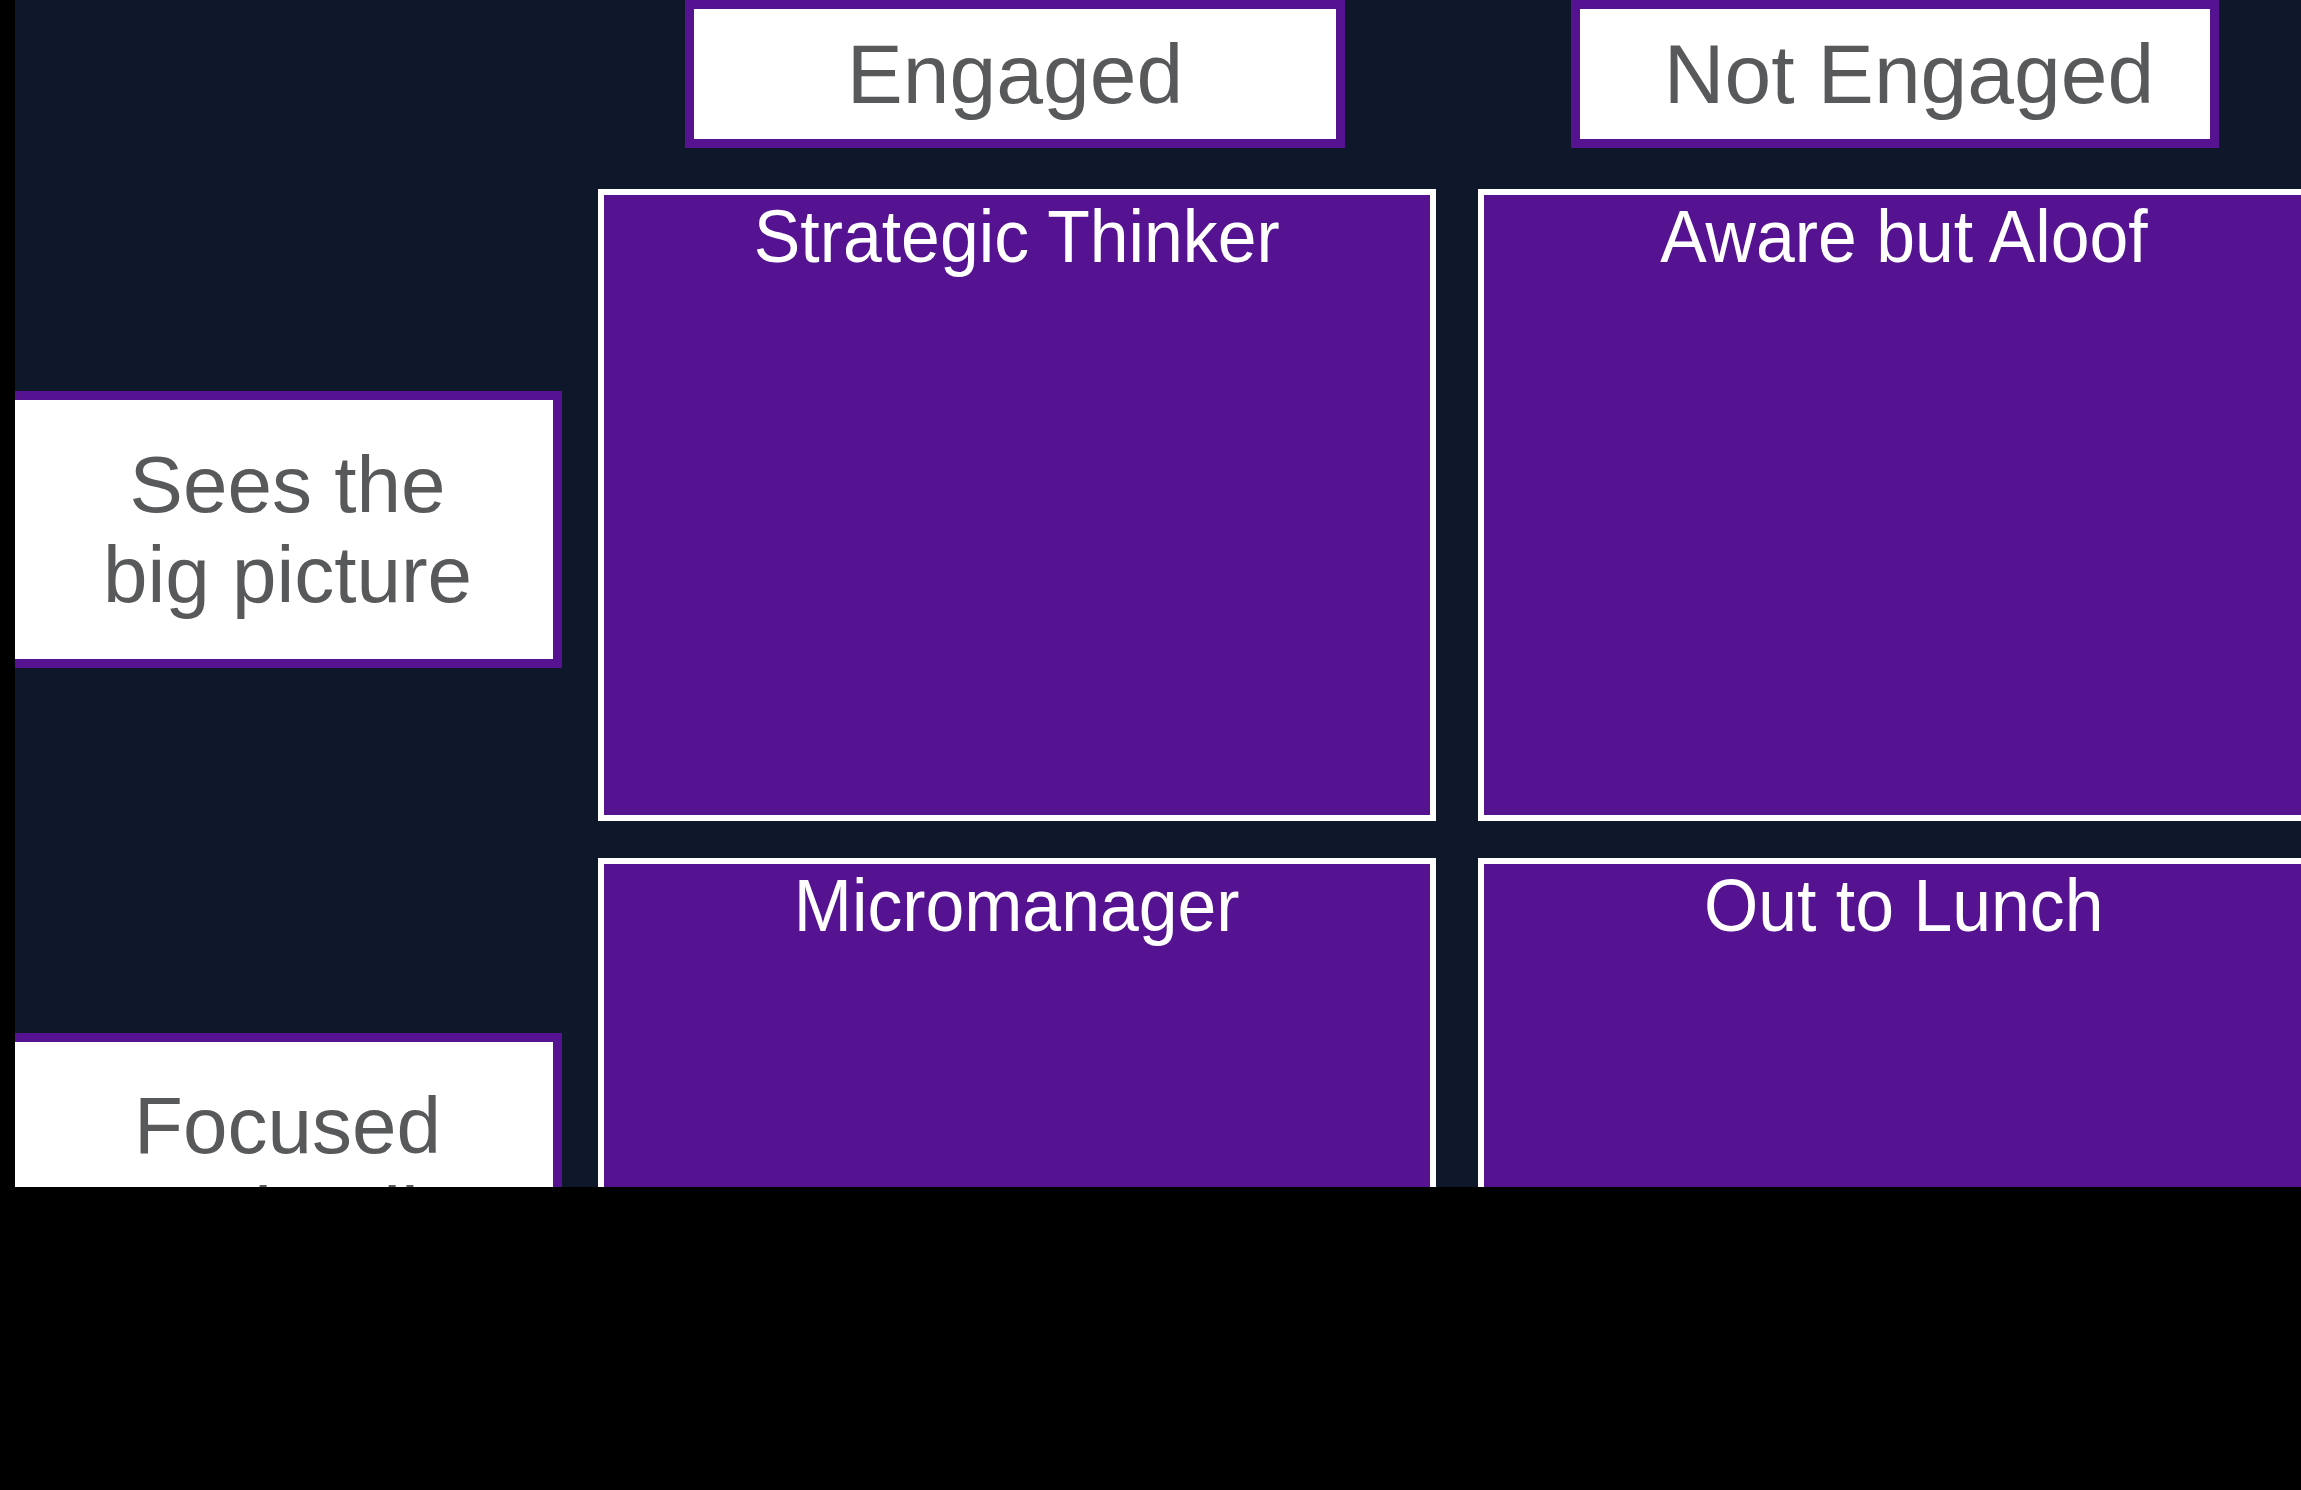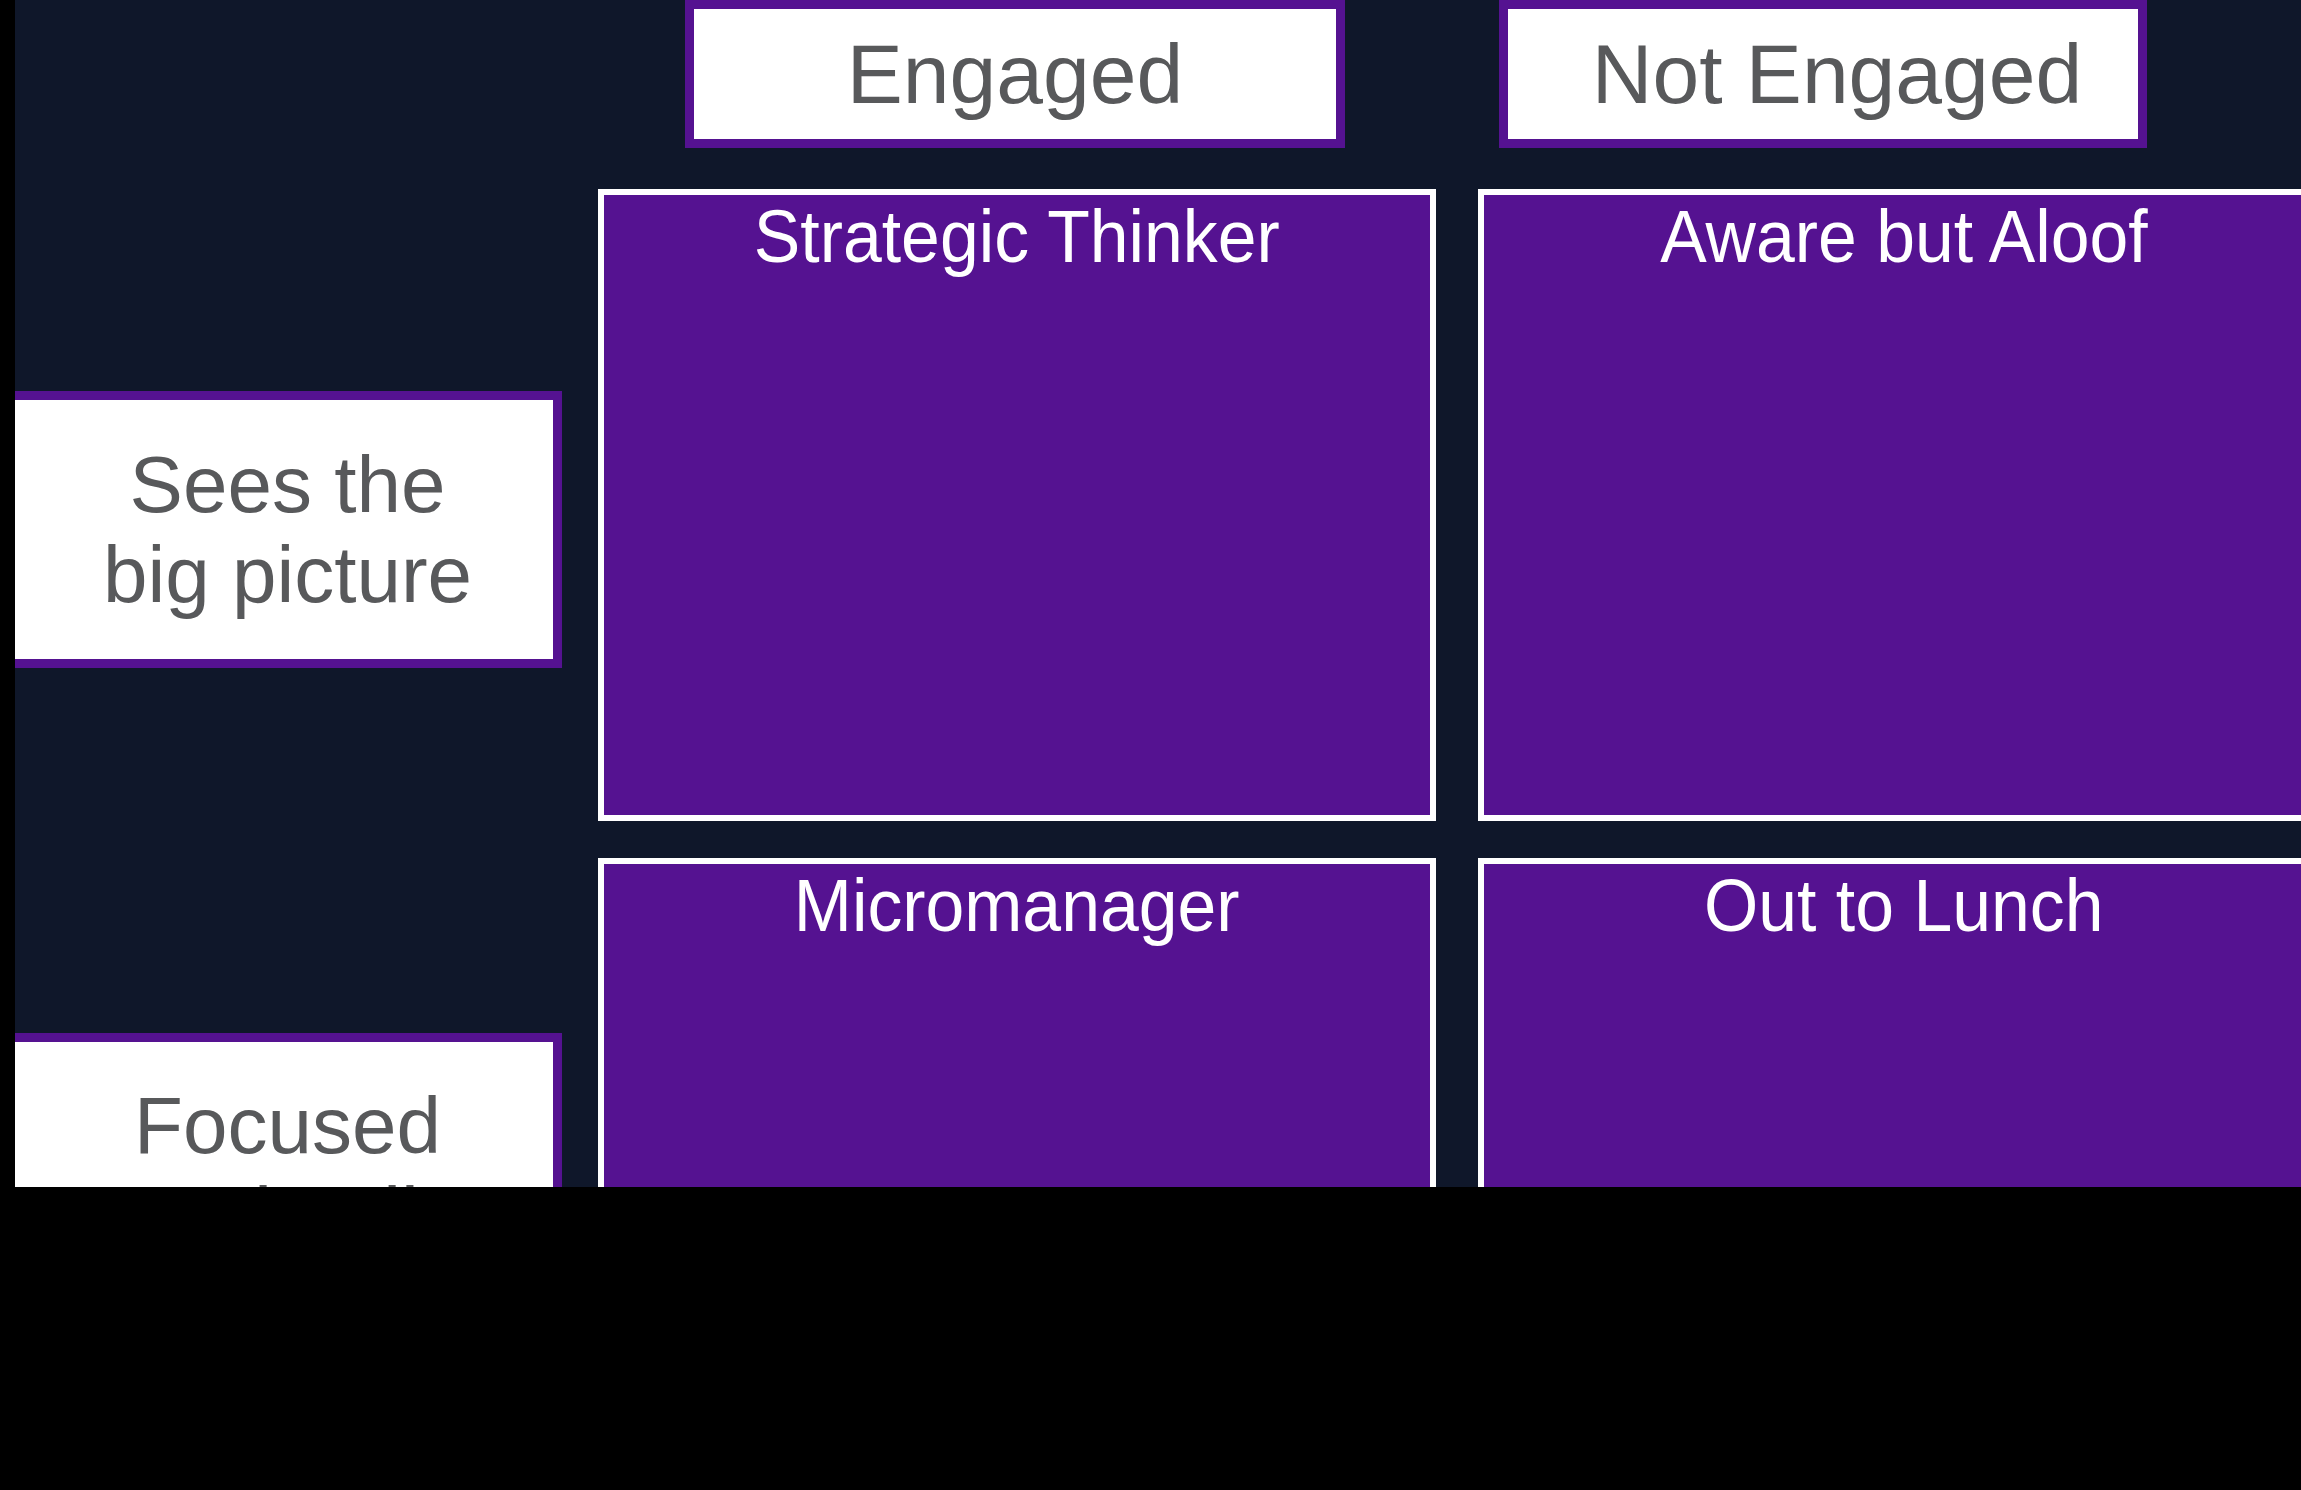--- a/index.html
+++ b/index.html
@@ -36,21 +36,21 @@
     white-space: pre-line;
   }
 
   #col-head-engaged {
     left: 670px;
     top: 0px;
     width: 660px;
     height: 148px;
   }
   #col-head-not-engaged {
-    left: 1484px;
+    left: 1556px;
     top: 0px;
     width: 648px;
     height: 148px;
     padding-left: 28px;
   }
   #col-head-engaged .axis-label-text,
   #col-head-not-engaged .axis-label-text {
     font-size: 84px;
   }
 

